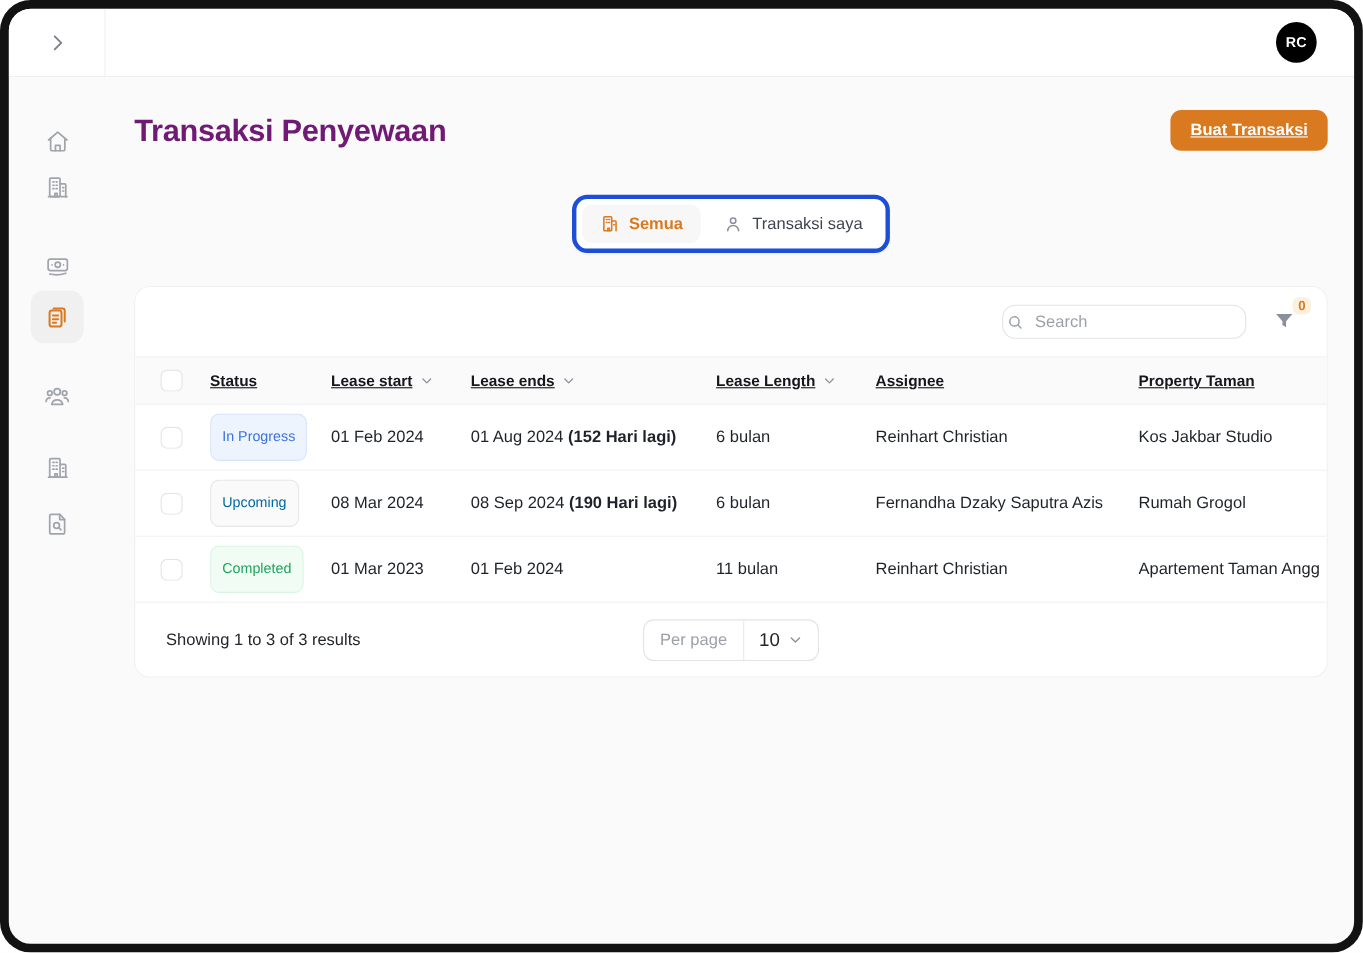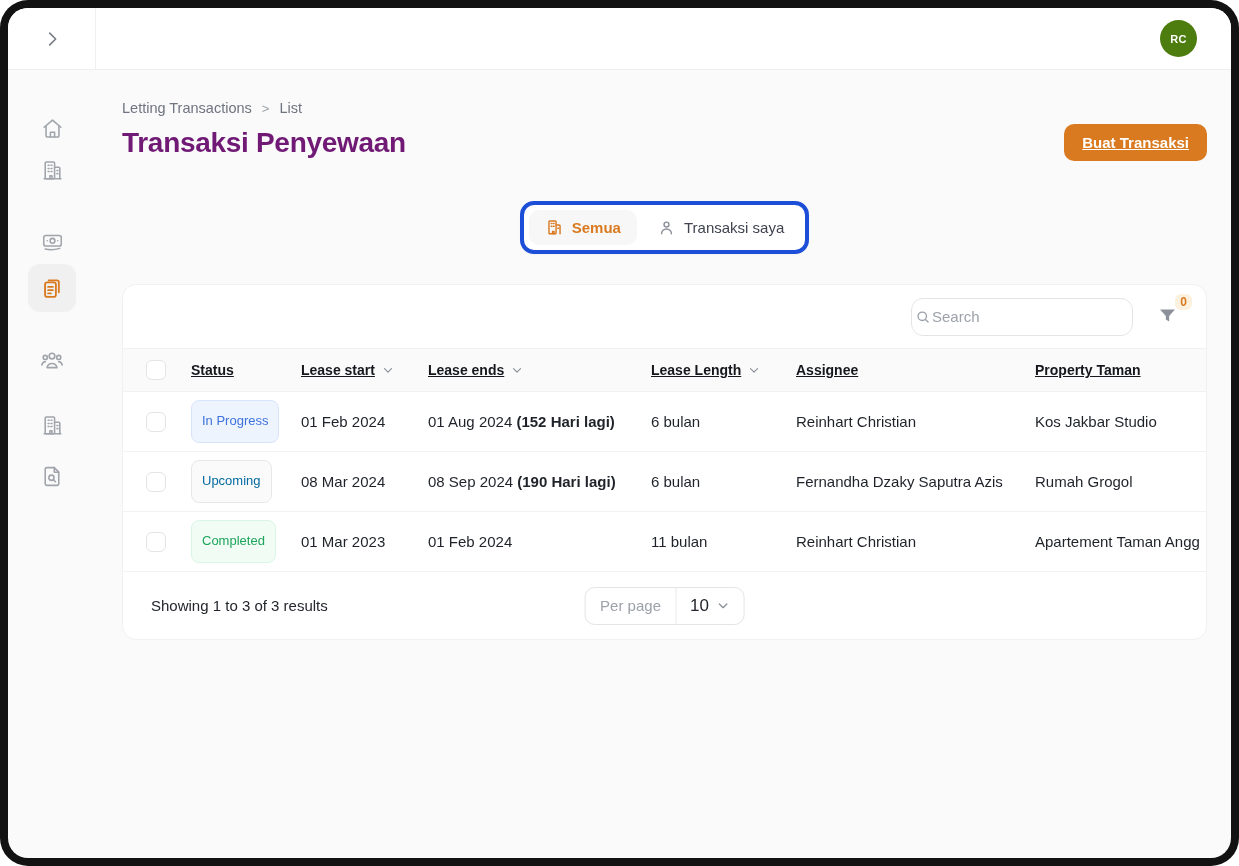--- a/index.html
+++ b/index.html
@@ -5,21 +5,21 @@
   * { box-sizing: border-box; margin: 0; padding: 0; }
   html,body { width:1239px; height:866px; background:#fff; font-family:"Liberation Sans","DejaVu Sans",sans-serif; }
   .frame { position:relative; width:1239px; height:866px; background:#121212; border-radius:28px; overflow:hidden; }
   .app { position:absolute; left:8px; top:8px; right:8px; bottom:8px; background:#FAFAFA; border-radius:20px; overflow:hidden; display:flex; flex-direction:column; }
 
   
   .topbar { height:62px; background:#fff; border-bottom:1px solid #EFEFF1; display:flex; align-items:center; flex:0 0 auto; }
   .topbar-left { width:88px; height:100%; border-right:1px solid #EFEFF1; display:flex; align-items:center; justify-content:center; }
   .collapse-btn { width:32px; height:32px; border:none; background:transparent; cursor:pointer; display:flex; align-items:center; justify-content:center; }
   .topbar-spacer { flex:1; }
-  .avatar { width:37px; height:37px; border-radius:50%; background:#4d7c0f; color:#fff; font-size:11px; font-weight:700; display:flex; align-items:center; justify-content:center; margin-right:34px; letter-spacing:.3px; }
+  .avatar { width:37px; height:37px; border-radius:50%; background:#000000; color:#fff; font-size:13px; font-weight:700; display:flex; align-items:center; justify-content:center; margin-right:34px; letter-spacing:.3px; }
 
   
   .main { flex:1; display:flex; overflow:hidden; }
   .sidebar { width:88px; flex:0 0 auto; display:flex; flex-direction:column; align-items:center; }
   .side-item { width:28px; height:28px; display:flex; align-items:center; justify-content:center; cursor:pointer; }
   .side-item.active { width:48px; height:48px; background:#F0F0F1; border-radius:12px; }
   .content { flex:1; padding:30px 24px 0 26px; overflow:hidden; }
 
   
   .breadcrumb { display:flex; align-items:center; gap:10px; font-size:14.5px; color:#6F7480; margin-bottom:8px; }
@@ -30,21 +30,21 @@
 
   
   .tabs-wrap { display:flex; justify-content:center; margin-top:40px; }
   .tabs { display:inline-flex; gap:4px; background:#fff; border:4px solid #1d4ed8; border-radius:14px; padding:5px; box-shadow:0 1px 2px rgba(0,0,0,.03); }
   .tab { display:flex; align-items:center; gap:8px; padding:8px 16px; border-radius:10px; font-size:15px; cursor:pointer; color:#3F4450; font-weight:500; background:transparent; border:none; font-family:inherit; }
   .tab.active { background:#F7F7F8; color:#D97A20; font-weight:700; }
 
   
   .card { margin-top:30px; background:#fff; border:1px solid #F1F1F3; border-radius:14px; overflow:hidden; }
   .card-toolbar { height:63px; display:flex; align-items:center; justify-content:flex-end; padding:0 26px 0 24px; gap:22px; }
-  .search-box { display:flex; align-items:center; width:222px; height:38px; border:1px solid #E4E4E8; border-radius:12px; padding:0 2px; background:#fff; }
+  .search-box { display:flex; align-items:center; gap:9px; width:222px; height:31px; border:1px solid #E4E4E8; border-radius:12px; padding:0 2px; background:#fff; }
   .search-box input { border:none; outline:none; flex:1; font-size:15px; color:#3F4450; font-family:inherit; background:transparent; min-width:0; }
   .search-box input::placeholder { color:#9CA1AA; }
   .filter-wrap { position:relative; cursor:pointer; padding:4px 2px; }
   .filter-badge { position:absolute; top:-8px; right:-12px; background:#FBF1DE; color:#D97A20; font-size:12px; font-weight:700; padding:1px 5px; border-radius:6px; }
 
   .tgrid { display:grid; grid-template-columns:68px 110px 127px 223px 145px 239px 1fr; align-items:center; }
   .thead { background:#FAFAFB; border-top:1px solid #F1F1F3; border-bottom:1px solid #F1F1F3; height:44px; font-size:14px; font-weight:700; color:#15171C; }
   .th { display:flex; align-items:center; gap:6px; white-space:nowrap;text-decoration:underline; }
   .cell-check { padding-left:23px; }
   .checkbox { width:20px; height:20px; border:1.5px solid #E4E4E8; border-radius:6px; background:#fff; cursor:pointer; display:block; }
@@ -157,25 +157,20 @@
                 <path d="M13.7 3.5V8H18"></path>
                 <circle cx="11" cy="13.2" r="2.5"></circle>
                 <path d="M12.9 15.1l1.9 1.9"></path>
               </svg>
         </span>
       </div>
     </nav>
 
     <div class="content">
 
-      <div class="breadcrumb">
-        <span>Letting Transactions</span>
-        <span class="sep">&gt;</span>
-        <span>List</span>
-      </div>
 
       <div class="title-row">
         <h1 class="page-title">Transaksi Penyewaan</h1>
         <button class="create-btn">Buat Transaksi</button>
       </div>
 
       <div class="tabs-wrap">
         <div class="tabs">
           <button class="tab active">
             <span>

